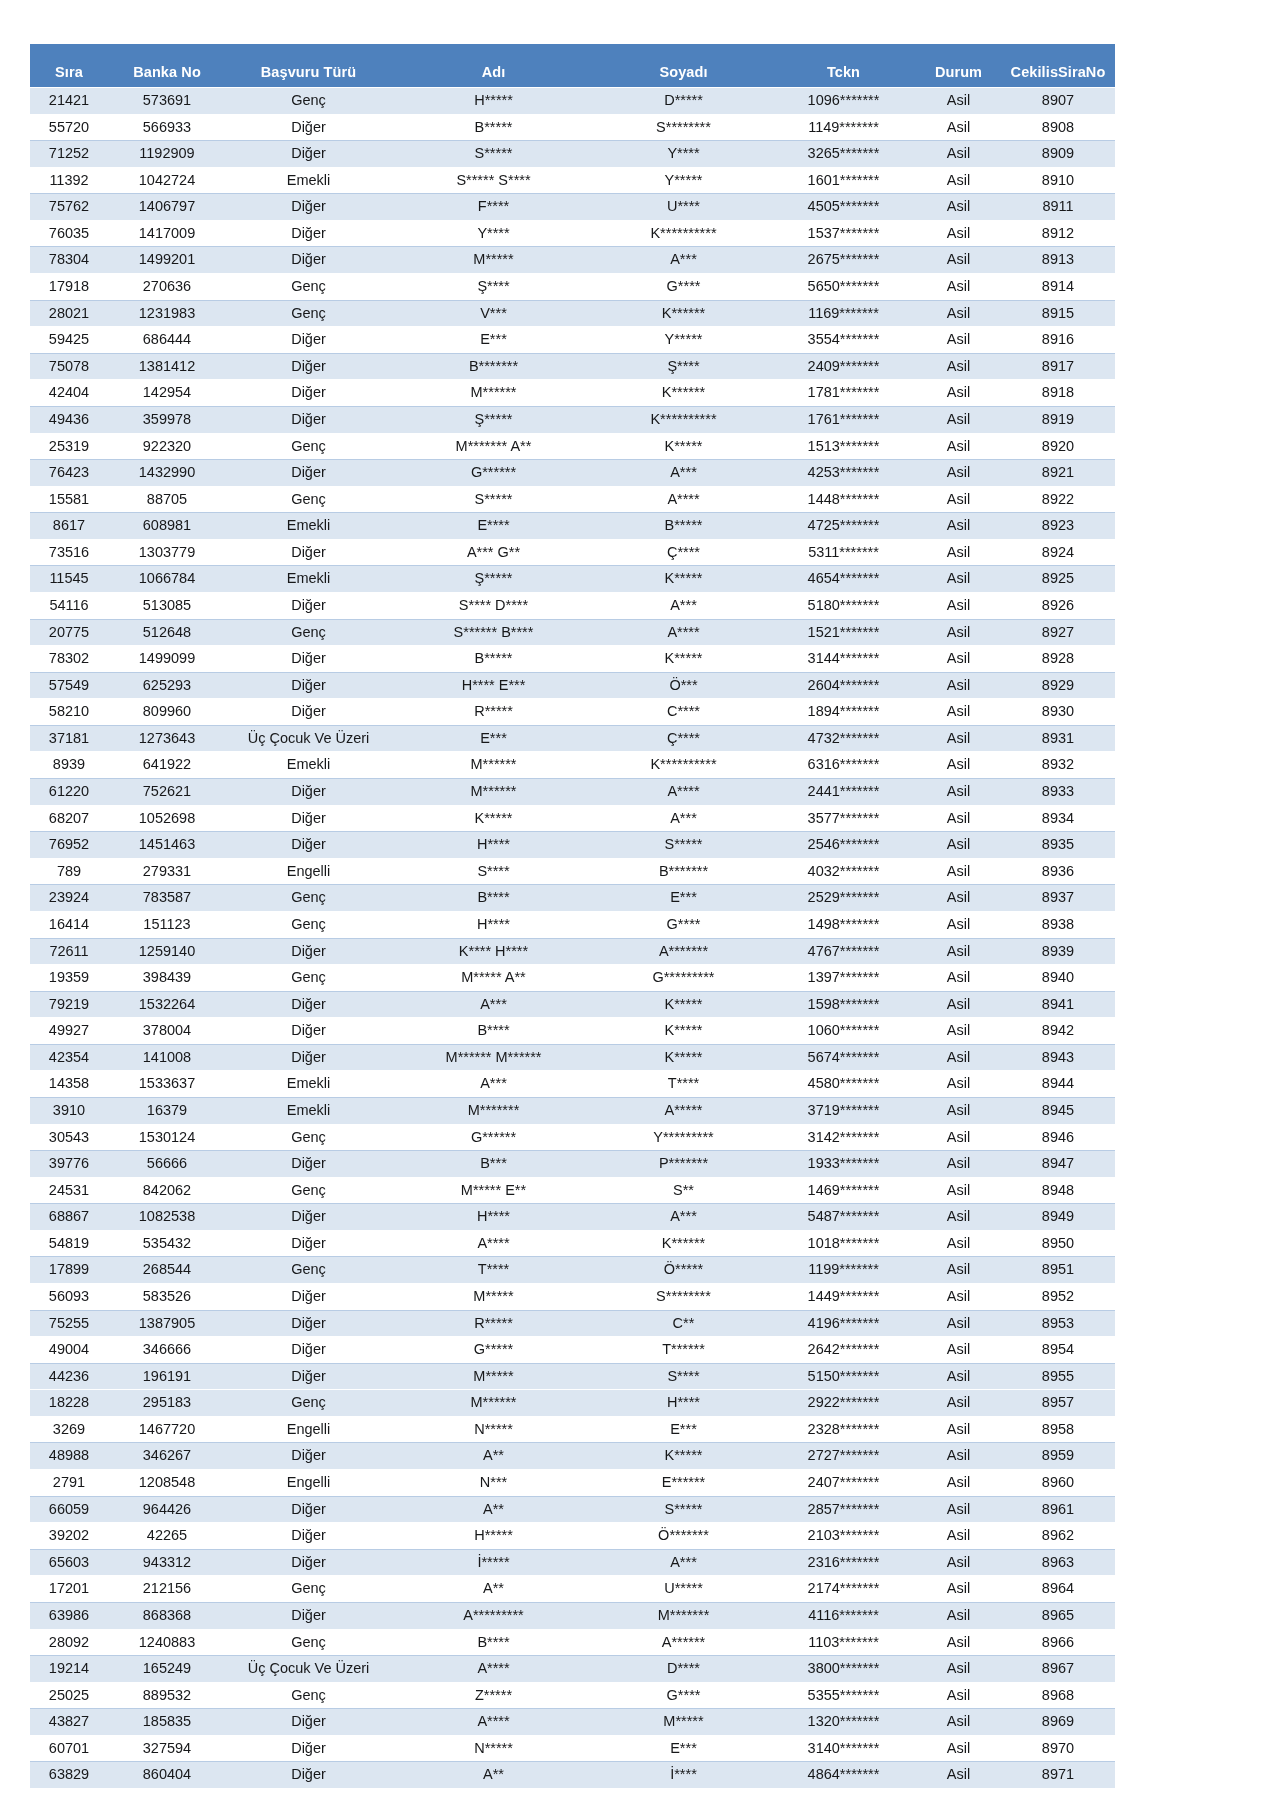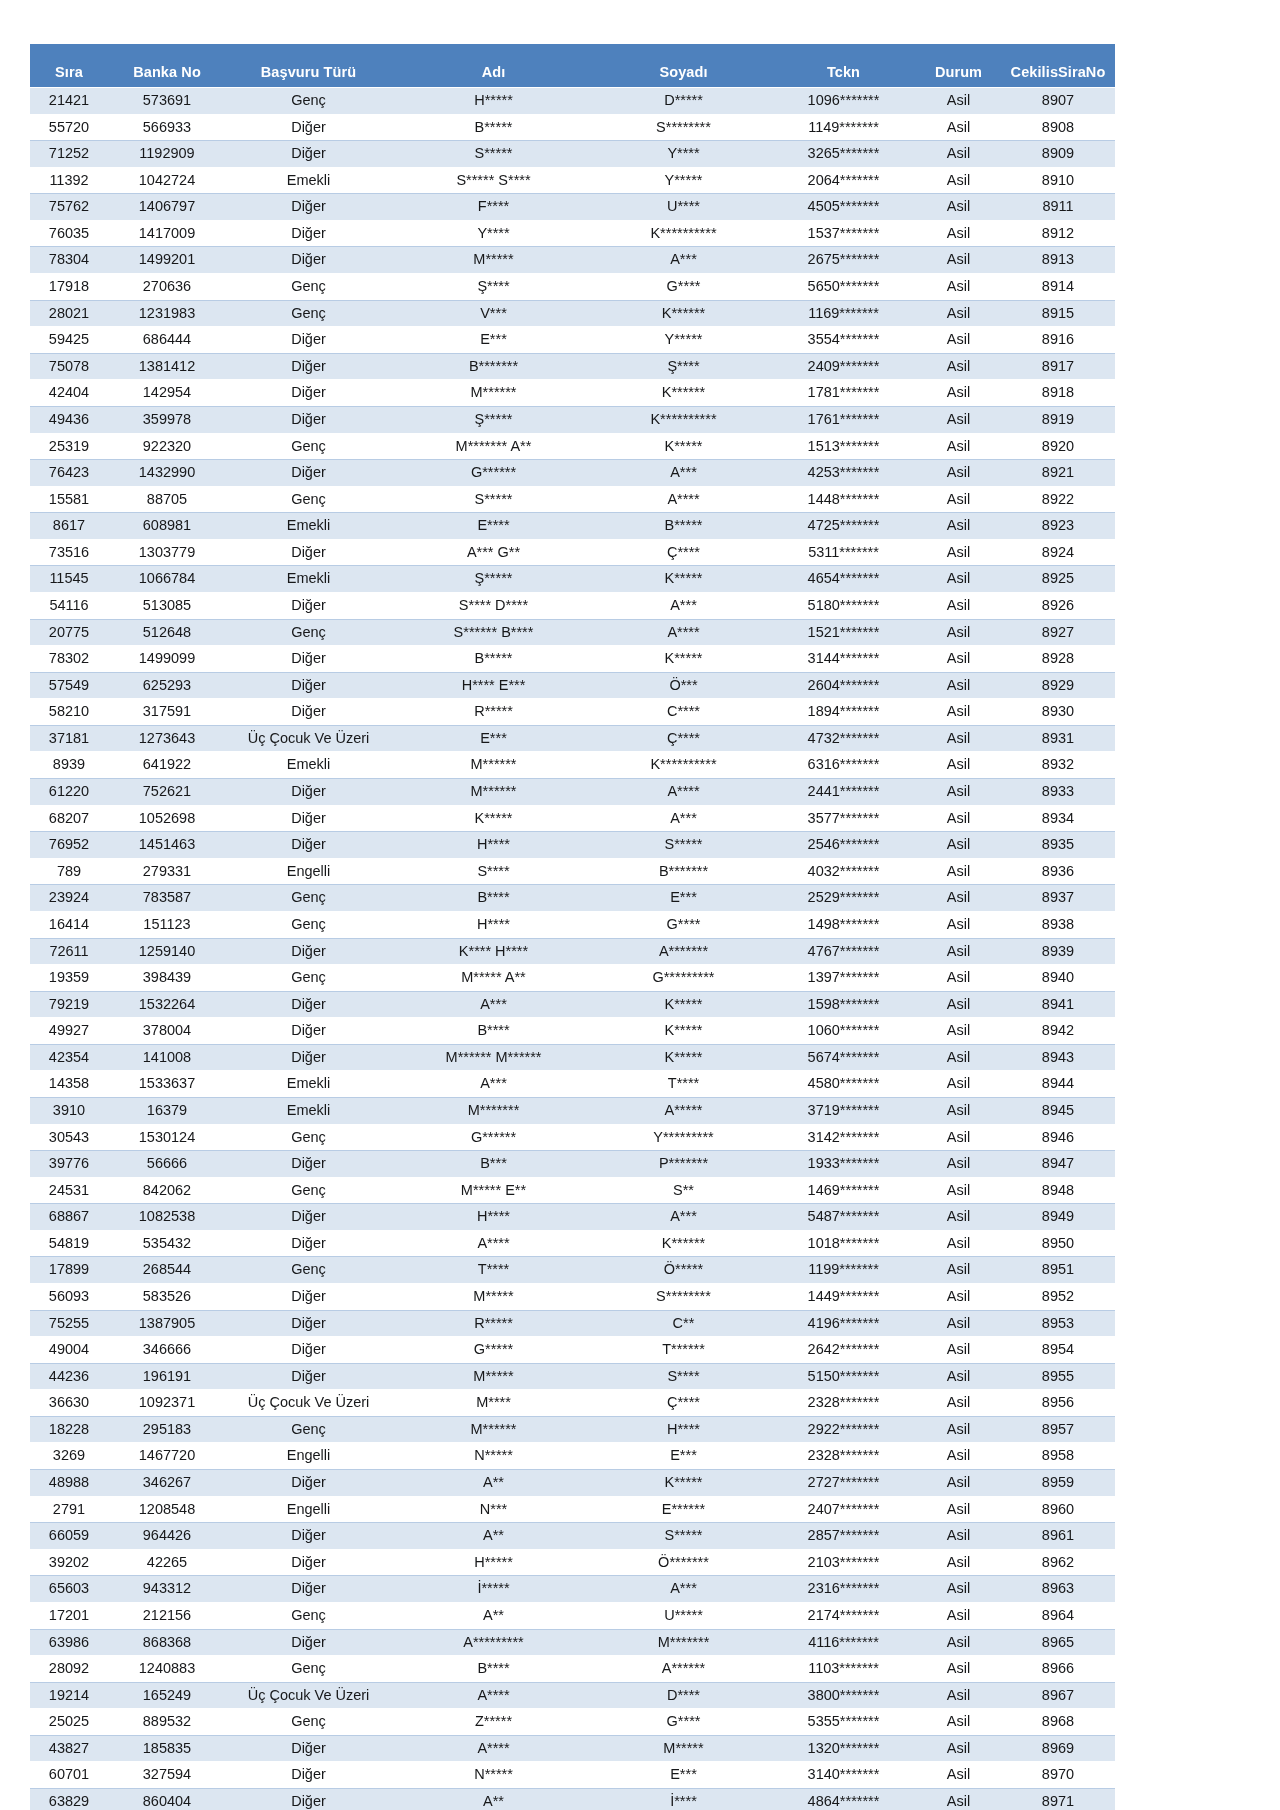--- a/index.html
+++ b/index.html
@@ -136,21 +136,21 @@
           <td class="col-tckn">3265*******</td>
           <td class="col-durum">Asil</td>
           <td class="col-cekilis">8909</td>
         </tr>
         <tr class="even">
           <td class="col-sira">11392</td>
           <td class="col-banka">1042724</td>
           <td class="col-basvuru">Emekli</td>
           <td class="col-adi">S***** S****</td>
           <td class="col-soyadi">Y*****</td>
-          <td class="col-tckn">2064*******</td>
+          <td class="col-tckn">1601*******</td>
           <td class="col-durum">Asil</td>
           <td class="col-cekilis">8910</td>
         </tr>
         <tr class="odd">
           <td class="col-sira">75762</td>
           <td class="col-banka">1406797</td>
           <td class="col-basvuru">Diğer</td>
           <td class="col-adi">F****</td>
           <td class="col-soyadi">U****</td>
           <td class="col-tckn">4505*******</td>
@@ -332,21 +332,21 @@
           <td class="col-banka">625293</td>
           <td class="col-basvuru">Diğer</td>
           <td class="col-adi">H**** E***</td>
           <td class="col-soyadi">Ö***</td>
           <td class="col-tckn">2604*******</td>
           <td class="col-durum">Asil</td>
           <td class="col-cekilis">8929</td>
         </tr>
         <tr class="even">
           <td class="col-sira">58210</td>
-          <td class="col-banka">317591</td>
+          <td class="col-banka">809960</td>
           <td class="col-basvuru">Diğer</td>
           <td class="col-adi">R*****</td>
           <td class="col-soyadi">C****</td>
           <td class="col-tckn">1894*******</td>
           <td class="col-durum">Asil</td>
           <td class="col-cekilis">8930</td>
         </tr>
         <tr class="odd">
           <td class="col-sira">37181</td>
           <td class="col-banka">1273643</td>
@@ -590,30 +590,20 @@
         <tr class="odd">
           <td class="col-sira">44236</td>
           <td class="col-banka">196191</td>
           <td class="col-basvuru">Diğer</td>
           <td class="col-adi">M*****</td>
           <td class="col-soyadi">S****</td>
           <td class="col-tckn">5150*******</td>
           <td class="col-durum">Asil</td>
           <td class="col-cekilis">8955</td>
         </tr>
-        <tr class="even">
-          <td class="col-sira">36630</td>
-          <td class="col-banka">1092371</td>
-          <td class="col-basvuru">Üç Çocuk Ve Üzeri</td>
-          <td class="col-adi">M****</td>
-          <td class="col-soyadi">Ç****</td>
-          <td class="col-tckn">2328*******</td>
-          <td class="col-durum">Asil</td>
-          <td class="col-cekilis">8956</td>
-        </tr>
         <tr class="odd">
           <td class="col-sira">18228</td>
           <td class="col-banka">295183</td>
           <td class="col-basvuru">Genç</td>
           <td class="col-adi">M******</td>
           <td class="col-soyadi">H****</td>
           <td class="col-tckn">2922*******</td>
           <td class="col-durum">Asil</td>
           <td class="col-cekilis">8957</td>
         </tr>

